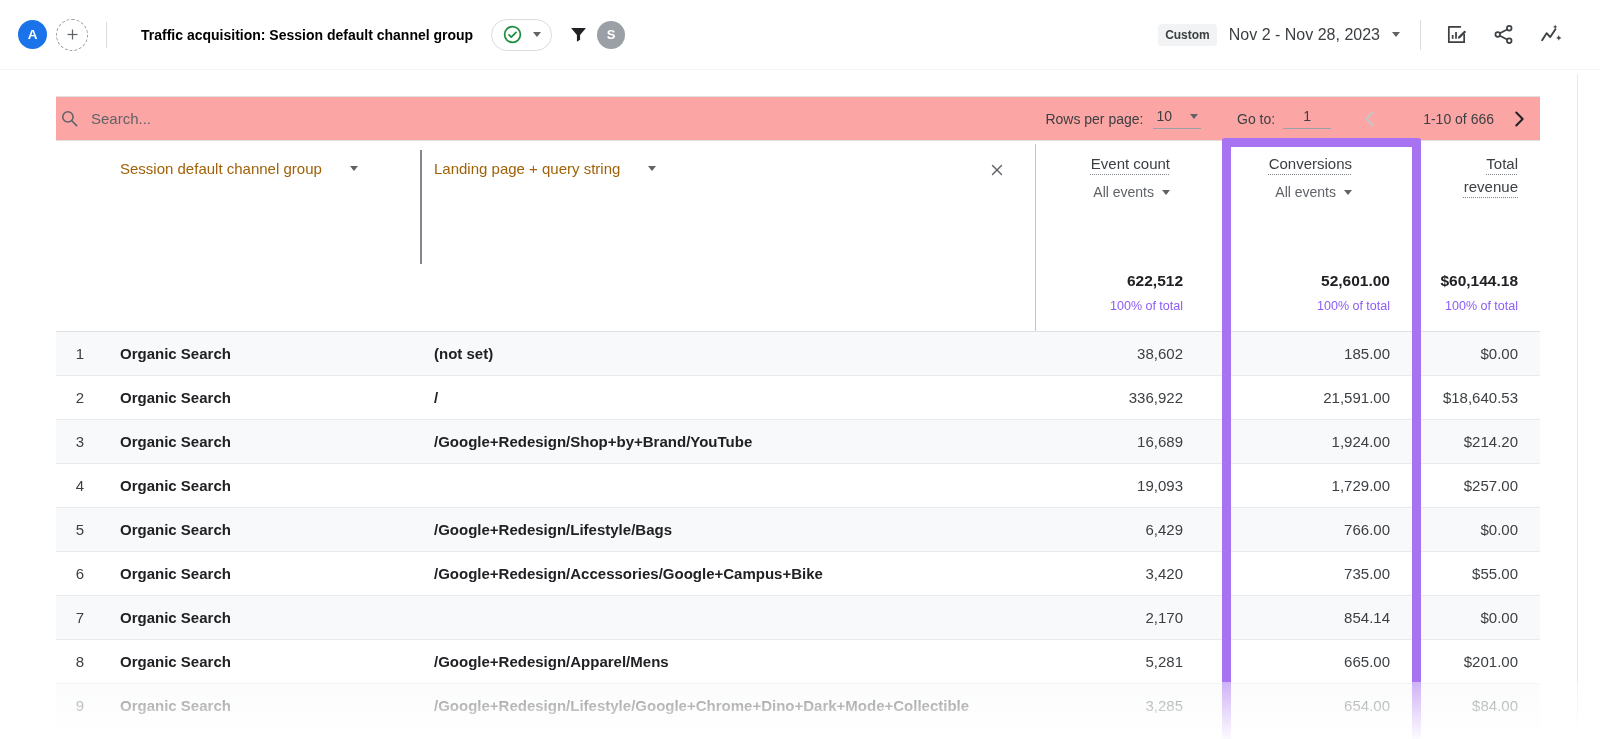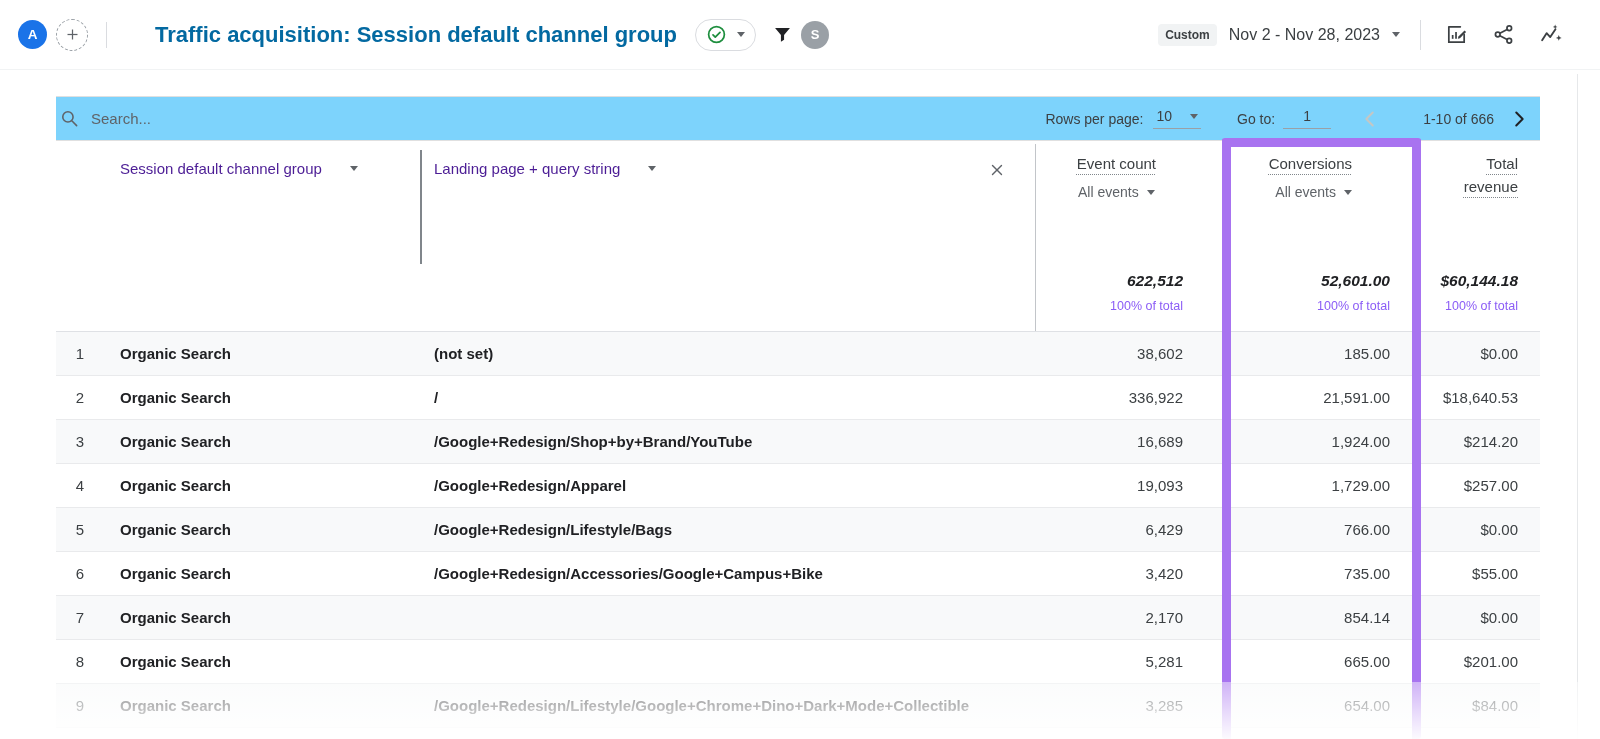--- a/index.html
+++ b/index.html
@@ -25,21 +25,21 @@
     width:29px; height:29px; border-radius:50%;
     background:#1a73e8; color:#fff; font-size:13.5px; font-weight:bold;
     display:flex; align-items:center; justify-content:center; flex:none;
   }
   .plus-btn {
     margin-left:9px; width:32px; height:32px; border-radius:50%;
     border:1.6px dashed #9aa0a6; display:flex; align-items:center; justify-content:center; flex:none;
     color:#5f6368;
   }
   .hdr-divider { margin-left:18px; width:1px; height:26px; background:#dadce0; flex:none; }
-  .report-title { margin-left:48px; font-size:22px; color:#0369a1; white-space:nowrap; }
+  .report-title { margin-left:34px; font-size:14px; color:#000000; white-space:nowrap; }
   .status-pill {
     margin-left:18px; height:32px; padding:0 10px; border:1px solid #dadce0; border-radius:16px;
     display:flex; align-items:center; gap:10px; background:#fff; flex:none;
   }
   .funnel-btn { margin-left:16px; flex:none; display:flex; }
   .avatar-s {
     margin-left:8px; width:28px; height:28px; border-radius:50%;
     background:#9aa0a6; color:#fff; font-size:13px; font-weight:bold;
     display:flex; align-items:center; justify-content:center; flex:none;
   }
@@ -56,21 +56,21 @@
   }
   .date-caret { margin-left:12px; }
   .hdr-divider2 { margin-left:20px; width:1px; height:30px; background:#dadce0; flex:none; }
   .hdr-icon { margin-left:24px; flex:none; display:flex; cursor:pointer; }
 
   
   .toolbar {
     position:absolute; left:56px; top:96px; width:1484px; height:45px;
     display:flex; align-items:center;
     border-top:1px solid #e0e0e0; border-bottom:1px solid #e0e0e0;
-    padding-left:4px; padding-right:10px; background:#7dd3fc;
+    padding-left:4px; padding-right:10px; background:#fca5a5;
   }
   .search-wrap { display:flex; align-items:center; }
   .search-input {
     margin-left:12px; border:none; outline:none; font-size:15px; width:280px;
     font-family:inherit; color:#202124; background:transparent;
   }
   .search-input::placeholder { color:#5f6368; opacity:1; }
   .pager { margin-left:auto; display:flex; align-items:center; font-size:14px; color:#3c4043; }
   .rpp-select {
     margin-left:10px; display:flex; align-items:center; gap:18px;
@@ -81,44 +81,44 @@
     margin-left:8px; width:48px; border:none; outline:none; border-bottom:1px solid #9aa0a6;
     text-align:center; font-size:14px; font-family:inherit; color:#3c4043;
     padding-bottom:4px; background:transparent;
   }
   .chev { display:flex; cursor:pointer; }
   .chev-left { margin-left:28px; }
   .range-text { margin-left:42px; white-space:nowrap; }
   .chev-right { margin-left:14px; }
 
   
-  .dim-header { position:absolute; display:flex; align-items:center; gap:28px; font-size:15px; color:#4c1d95; cursor:pointer; }
+  .dim-header { position:absolute; display:flex; align-items:center; gap:28px; font-size:15px; color:#a16207; cursor:pointer; }
   .dim1 { left:120px; top:160px; }
   .dim2 { left:434px; top:160px; }
   .close-x { position:absolute; left:988px; top:161px; cursor:pointer; display:flex; }
 
   .vline { position:absolute; background:#9aa0a6; }
   .v-dim   { left:420px; top:150px; width:1.5px; height:114px; background:#80868b; }
   .v-metric{ left:1035px; top:144px; width:1px; height:584px; background:#c2c5c9; }
 
   .mh { position:absolute; top:152px; display:flex; flex-direction:column; align-items:flex-end; }
-  .mh-events { right:444px;align-items:center; }
+  .mh-events { right:430px; }
   .mh-conv   { right:248px; }
   .mh-rev    { right:82px; width:74px;align-items:flex-end; }
   .mh-title {
     font-size:15px; color:#3c4043; text-align:right; line-height:23px;
     text-decoration:underline dotted #80868b; text-underline-offset:5px; text-decoration-thickness:1px;
   }
   .mh-sub { margin-top:9px; display:flex; align-items:center; gap:8px; font-size:14px; color:#5f6368; cursor:pointer; }
 
   .totals { position:absolute; top:272px; display:flex; flex-direction:column; align-items:flex-end; gap:9px; }
   .totals-events { right:417px; }
   .totals-conv   { right:210px; }
   .totals-rev    { right:82px; }
-  .tot-val { font-size:15.5px; font-weight:bold; color:#202124;font-style:italic; }
+  .tot-val { font-size:15.5px; font-weight:bold; color:#202124; }
   .tot-pct { font-size:12.5px; color:#8b5cf6; }
 
   .thead-bottom { position:absolute; left:56px; top:331px; width:1484px; height:1px; background:#dfe1e5; }
 
   
   .tbody { position:absolute; left:56px; top:332px; width:1484px; }
   .trow { position:relative; height:44px; border-bottom:1px solid #e9eaec; background:#fff; }
   .trow.stripe { background:#f8f9fa; }
   .cell { position:absolute; top:0; line-height:43px; font-size:15px; white-space:nowrap; }
   .c-num     { left:0; width:48px; text-align:center; color:#3c4043; }
@@ -320,21 +320,20 @@
         <div class="cell c-num">3</div>
         <div class="cell c-channel">Organic Search</div>
         <div class="cell c-landing">/Google+Redesign/Shop+by+Brand/YouTube</div>
         <div class="cell c-events">16,689</div>
         <div class="cell c-conv">1,924.00</div>
         <div class="cell c-rev">$214.20</div>
       </div>
       <div class="trow">
         <div class="cell c-num">4</div>
         <div class="cell c-channel">Organic Search</div>
-        <div class="cell c-landing">/Google+Redesign/Apparel</div>
         <div class="cell c-events">19,093</div>
         <div class="cell c-conv">1,729.00</div>
         <div class="cell c-rev">$257.00</div>
       </div>
       <div class="trow stripe">
         <div class="cell c-num">5</div>
         <div class="cell c-channel">Organic Search</div>
         <div class="cell c-landing">/Google+Redesign/Lifestyle/Bags</div>
         <div class="cell c-events">6,429</div>
         <div class="cell c-conv">766.00</div>
@@ -351,20 +350,21 @@
       <div class="trow stripe">
         <div class="cell c-num">7</div>
         <div class="cell c-channel">Organic Search</div>
         <div class="cell c-events">2,170</div>
         <div class="cell c-conv">854.14</div>
         <div class="cell c-rev">$0.00</div>
       </div>
       <div class="trow">
         <div class="cell c-num">8</div>
         <div class="cell c-channel">Organic Search</div>
+        <div class="cell c-landing">/Google+Redesign/Apparel/Mens</div>
         <div class="cell c-events">5,281</div>
         <div class="cell c-conv">665.00</div>
         <div class="cell c-rev">$201.00</div>
       </div>
       <div class="trow stripe">
         <div class="cell c-num">9</div>
         <div class="cell c-channel">Organic Search</div>
         <div class="cell c-landing">/Google+Redesign/Lifestyle/Google+Chrome+Dino+Dark+Mode+Collectible</div>
         <div class="cell c-events">3,285</div>
         <div class="cell c-conv">654.00</div>

